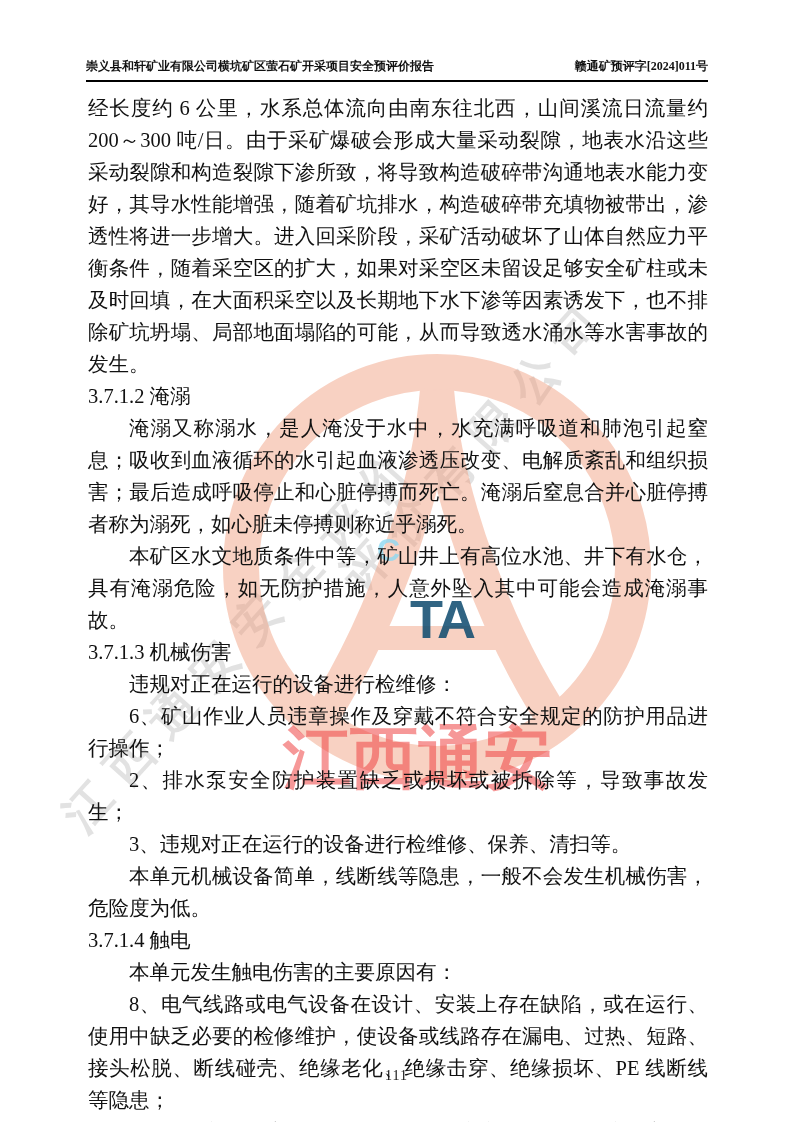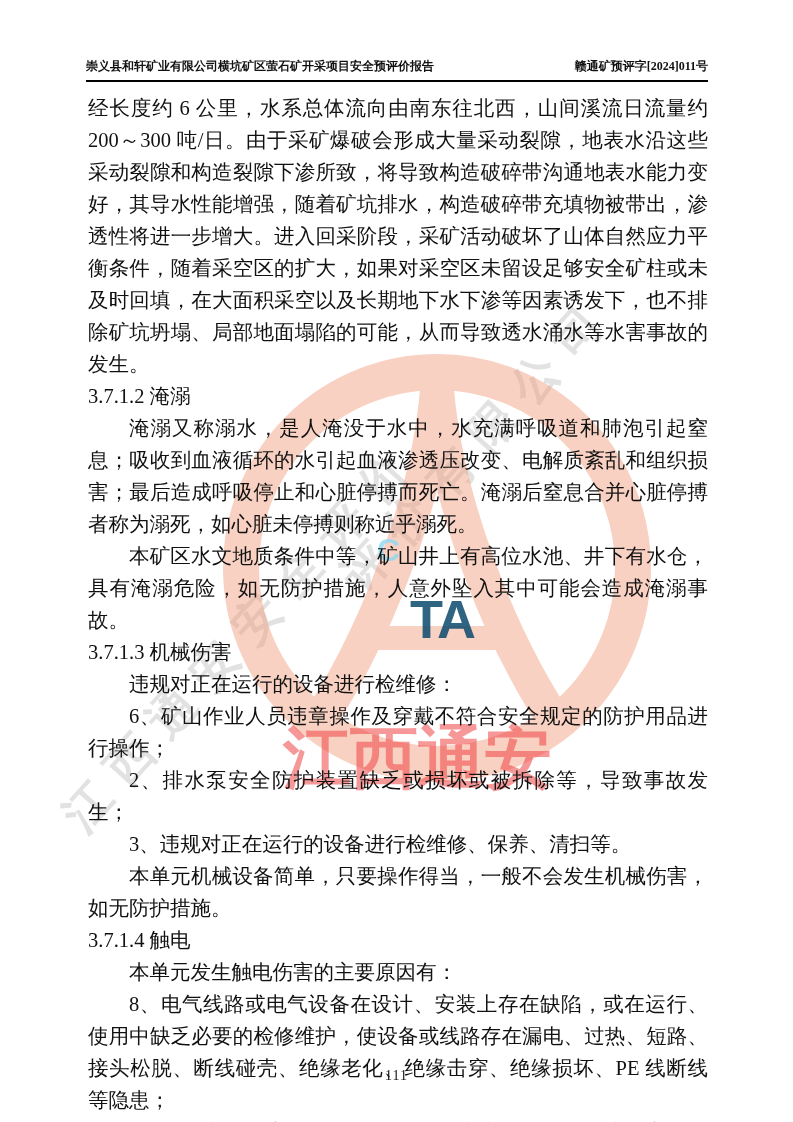--- a/index.html
+++ b/index.html
@@ -102,21 +102,21 @@
   <div class="content">
     <p class="para">经长度约 6 公里，水系总体流向由南东往北西，山间溪流日流量约 200～300 吨/日。由于采矿爆破会形成大量采动裂隙，地表水沿这些采动裂隙和构造裂隙下渗所致，将导致构造破碎带沟通地表水能力变好，其导水性能增强，随着矿坑排水，构造破碎带充填物被带出，渗透性将进一步增大。进入回采阶段，采矿活动破坏了山体自然应力平衡条件，随着采空区的扩大，如果对采空区未留设足够安全矿柱或未及时回填，在大面积采空以及长期地下水下渗等因素诱发下，也不排除矿坑坍塌、局部地面塌陷的可能，从而导致透水涌水等水害事故的发生。</p>
     <p class="heading">3.7.1.2 淹溺</p>
     <p class="indent">淹溺又称溺水，是人淹没于水中，水充满呼吸道和肺泡引起窒息；吸收到血液循环的水引起血液渗透压改变、电解质紊乱和组织损害；最后造成呼吸停止和心脏停搏而死亡。淹溺后窒息合并心脏停搏者称为溺死，如心脏未停搏则称近乎溺死。</p>
     <p class="indent">本矿区水文地质条件中等，矿山井上有高位水池、井下有水仓，具有淹溺危险，如无防护措施，人意外坠入其中可能会造成淹溺事故。</p>
     <p class="heading">3.7.1.3 机械伤害</p>
     <p class="indent">违规对正在运行的设备进行检维修：</p>
     <p class="indent">6、矿山作业人员违章操作及穿戴不符合安全规定的防护用品进行操作；</p>
     <p class="indent">2、排水泵安全防护装置缺乏或损坏或被拆除等，导致事故发生；</p>
     <p class="indent">3、违规对正在运行的设备进行检维修、保养、清扫等。</p>
-    <p class="indent">本单元机械设备简单，只要操作得当，一般不会发生机械伤害，如无防护措施。</p>
+    <p class="indent">本单元机械设备简单，线断线等隐患，一般不会发生机械伤害，危险度为低。</p>
     <p class="heading">3.7.1.4 触电</p>
     <p class="indent">本单元发生触电伤害的主要原因有：</p>
     <p class="indent">8、电气线路或电气设备在设计、安装上存在缺陷，或在运行、使用中缺乏必要的检修维护，使设备或线路存在漏电、过热、短路、接头松脱、断线碰壳、绝缘老化、绝缘击穿、绝缘损坏、PE 线断线等隐患；</p>
     <p class="indent">2、没有必要的安全技术措施（如保护接零、漏电保护、安全电压、等电位联结等）或安全措施失效；</p>
   </div>
 
   <div class="footer">
     <span>111</span>
   </div>
 

